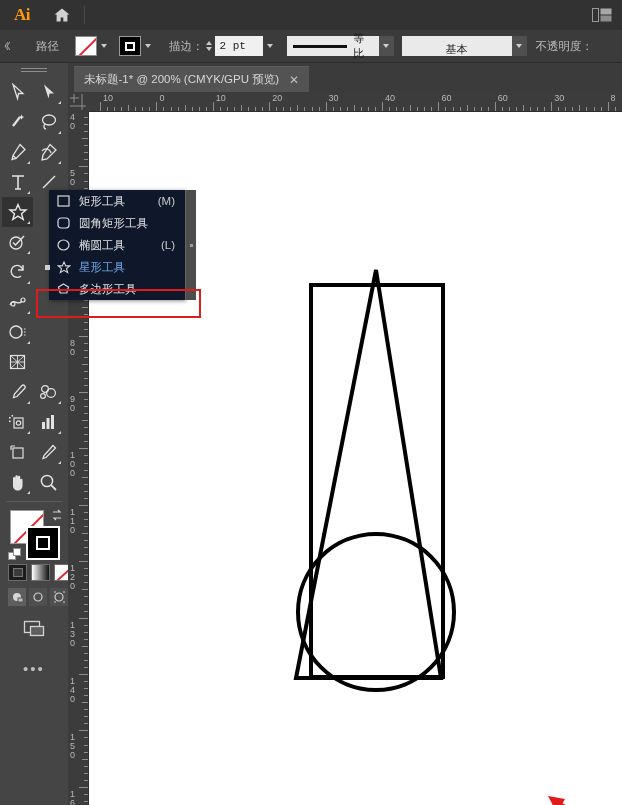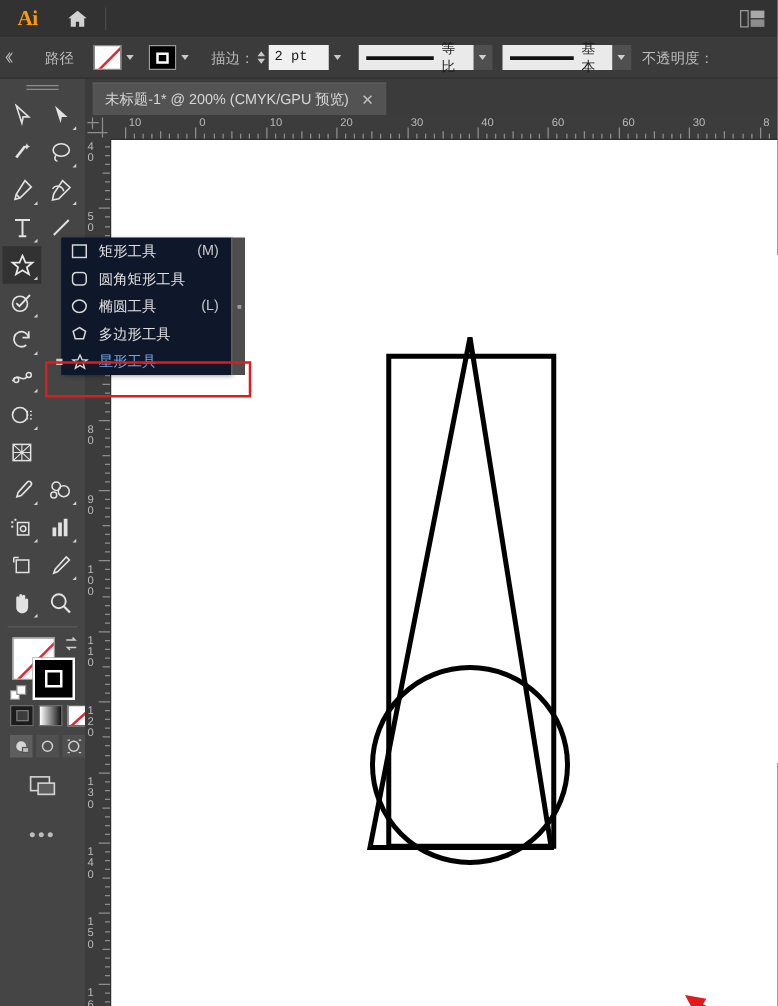--- a/index.html
+++ b/index.html
@@ -268,21 +268,21 @@
 
     <div style="display:flex;align-items:center;margin-left:10px;">
       <div class="profile-box" style="width:92px;">
         <div class="profile-line"></div>
         <span>等比</span>
       </div>
       <div class="dd-btn"></div>
     </div>
 
     <div style="display:flex;align-items:center;margin-left:8px;">
-      <div class="profile-box" style="width:88px;">
+      <div class="profile-box" style="width:110px;flex-direction:column;">
         <div class="profile-line"></div>
         <span>基本</span>
       </div>
       <div class="dd-btn"></div>
     </div>
 
     <div class="opt-label" style="margin-left:9px;">不透明度：</div>
   </div>
 
   <div id="tabbar">
@@ -819,39 +819,39 @@
     </div>
     <div class="fly-item">
       <span class="fly-icon">
         <svg width="13" height="12" viewBox="0 0 13 12">
             <ellipse cx="6.5" cy="6" rx="5.5" ry="5" fill="none" stroke="#d8d8d8" stroke-width="1.2"></ellipse>
           </svg>
       </span>
       <span class="fly-label">椭圆工具</span>
       <span class="fly-key">(L)</span>
     </div>
-    <div class="fly-item">
-      <span class="fly-icon">
-        <svg width="13" height="12" viewBox="0 0 13 12">
-            <polygon points="6.5,1 11.5,4 9.8,10 3.2,10 1.5,4" fill="none" stroke="#d8d8d8" stroke-width="1.2"></polygon>
-          </svg>
-      </span>
-      <span class="fly-label">多边形工具</span>
-      <span class="fly-key"></span>
-    </div>
     <div class="fly-item sel">
       <span class="fly-bullet"></span>
       <span class="fly-icon">
         <svg width="14" height="13" viewBox="0 0 14 13">
             <path d="M7 1 8.7 4.9h4l-3.2 2.7 1.2 4L7 9.3 3.3 11.6l1.2-4L1.3 4.9h4z" fill="none" stroke="#d8d8d8" stroke-width="1.1"></path>
           </svg>
       </span>
       <span class="fly-label">星形工具</span>
       <span class="fly-key"></span>
     </div>
+    <div class="fly-item">
+      <span class="fly-icon">
+        <svg width="13" height="12" viewBox="0 0 13 12">
+            <polygon points="6.5,1 11.5,4 9.8,10 3.2,10 1.5,4" fill="none" stroke="#d8d8d8" stroke-width="1.2"></polygon>
+          </svg>
+      </span>
+      <span class="fly-label">多边形工具</span>
+      <span class="fly-key"></span>
+    </div>
     <div id="flyout-tearoff">
       <span id="tearoff-dot"></span>
     </div>
   </div>
 
   <div id="ann-rect"></div>
 
 </div>
 
 </body></html>

